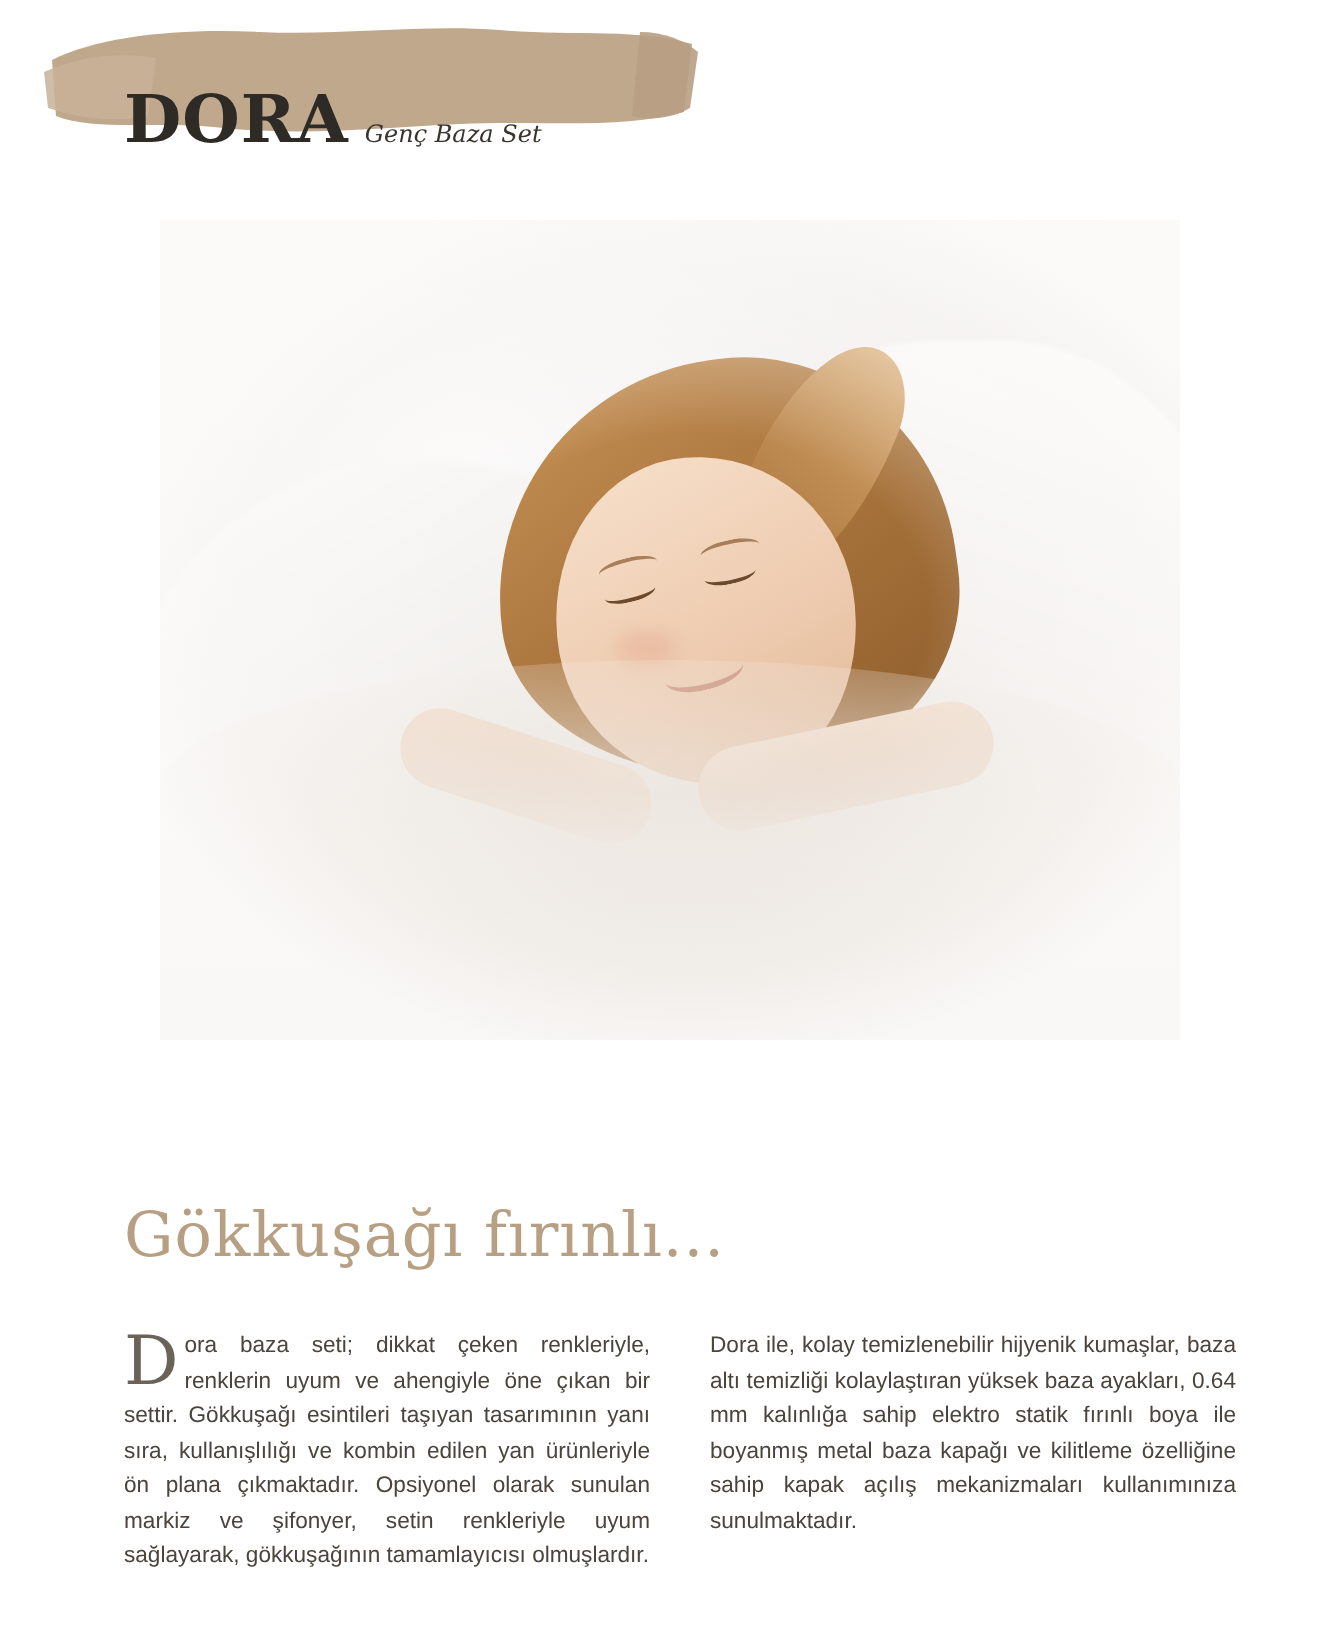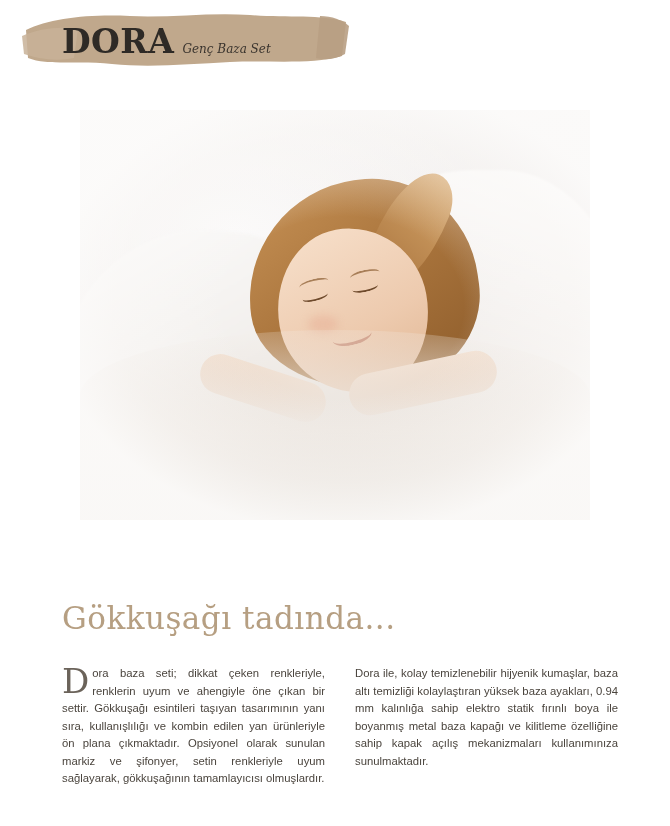--- a/index.html
+++ b/index.html
@@ -37,20 +37,21 @@
     white-space: nowrap;
   }
   .brand-title {
     font-family: "DejaVu Serif", serif;
     font-size: 33px;
     font-weight: bold;
     color: #2e2a26;
     letter-spacing: 0.5px;
     display: inline-block;
     vertical-align: baseline;
+    margin-top: 18px;
   }
   .brand-sub {
     font-family: "DejaVu Serif", serif;
     font-size: 12px;
     font-style: italic;
     color: #3a342e;
     display: inline-block;
     vertical-align: baseline;
     margin-left: 8px;
   }
@@ -267,22 +268,22 @@
   <div class="brow-r"></div>
   <div class="eye-l"></div>
   <div class="eye-r"></div>
   <div class="mouth"></div>
   <div class="arm-left"></div>
   <div class="arm-right"></div>
   <div class="blanket"></div>
   <div class="hero-sheen"></div>
 </div>
 
-<div class="headline">Gökkuşağı tadında...</div>
+<div class="headline">Gökkuşağı fırınlı...</div>
 
 <div class="columns">
   <div class="col">
     <p><span class="dropcap">D</span><span>ora baza seti; dikkat çeken renkleriyle, renklerin uyum ve ahengiyle öne çıkan bir settir. Gökkuşağı esintileri taşıyan tasarımının yanı sıra, kullanışlılığı ve kombin edilen yan ürünleriyle ön plana çıkmaktadır. Opsiyonel olarak sunulan markiz ve şifonyer, setin renkleriyle uyum sağlayarak, gökkuşağının tamamlayıcısı olmuşlardır.</span></p>
   </div>
   <div class="col">
-    <p><span>Dora ile, kolay temizlenebilir hijyenik kumaşlar, baza altı temizliği kolaylaştıran yüksek baza ayakları, 0.94 mm kalınlığa sahip elektro statik fırınlı boya ile boyanmış metal baza kapağı ve kilitleme özelliğine sahip kapak açılış mekanizmaları kullanımınıza sunulmaktadır.</span></p>
+    <p><span>Dora ile, kolay temizlenebilir hijyenik kumaşlar, baza altı temizliği kolaylaştıran yüksek baza ayakları, 0.64 mm kalınlığa sahip elektro statik fırınlı boya ile boyanmış metal baza kapağı ve kilitleme özelliğine sahip kapak açılış mekanizmaları kullanımınıza sunulmaktadır.</span></p>
   </div>
 </div>
 
 </body></html>

